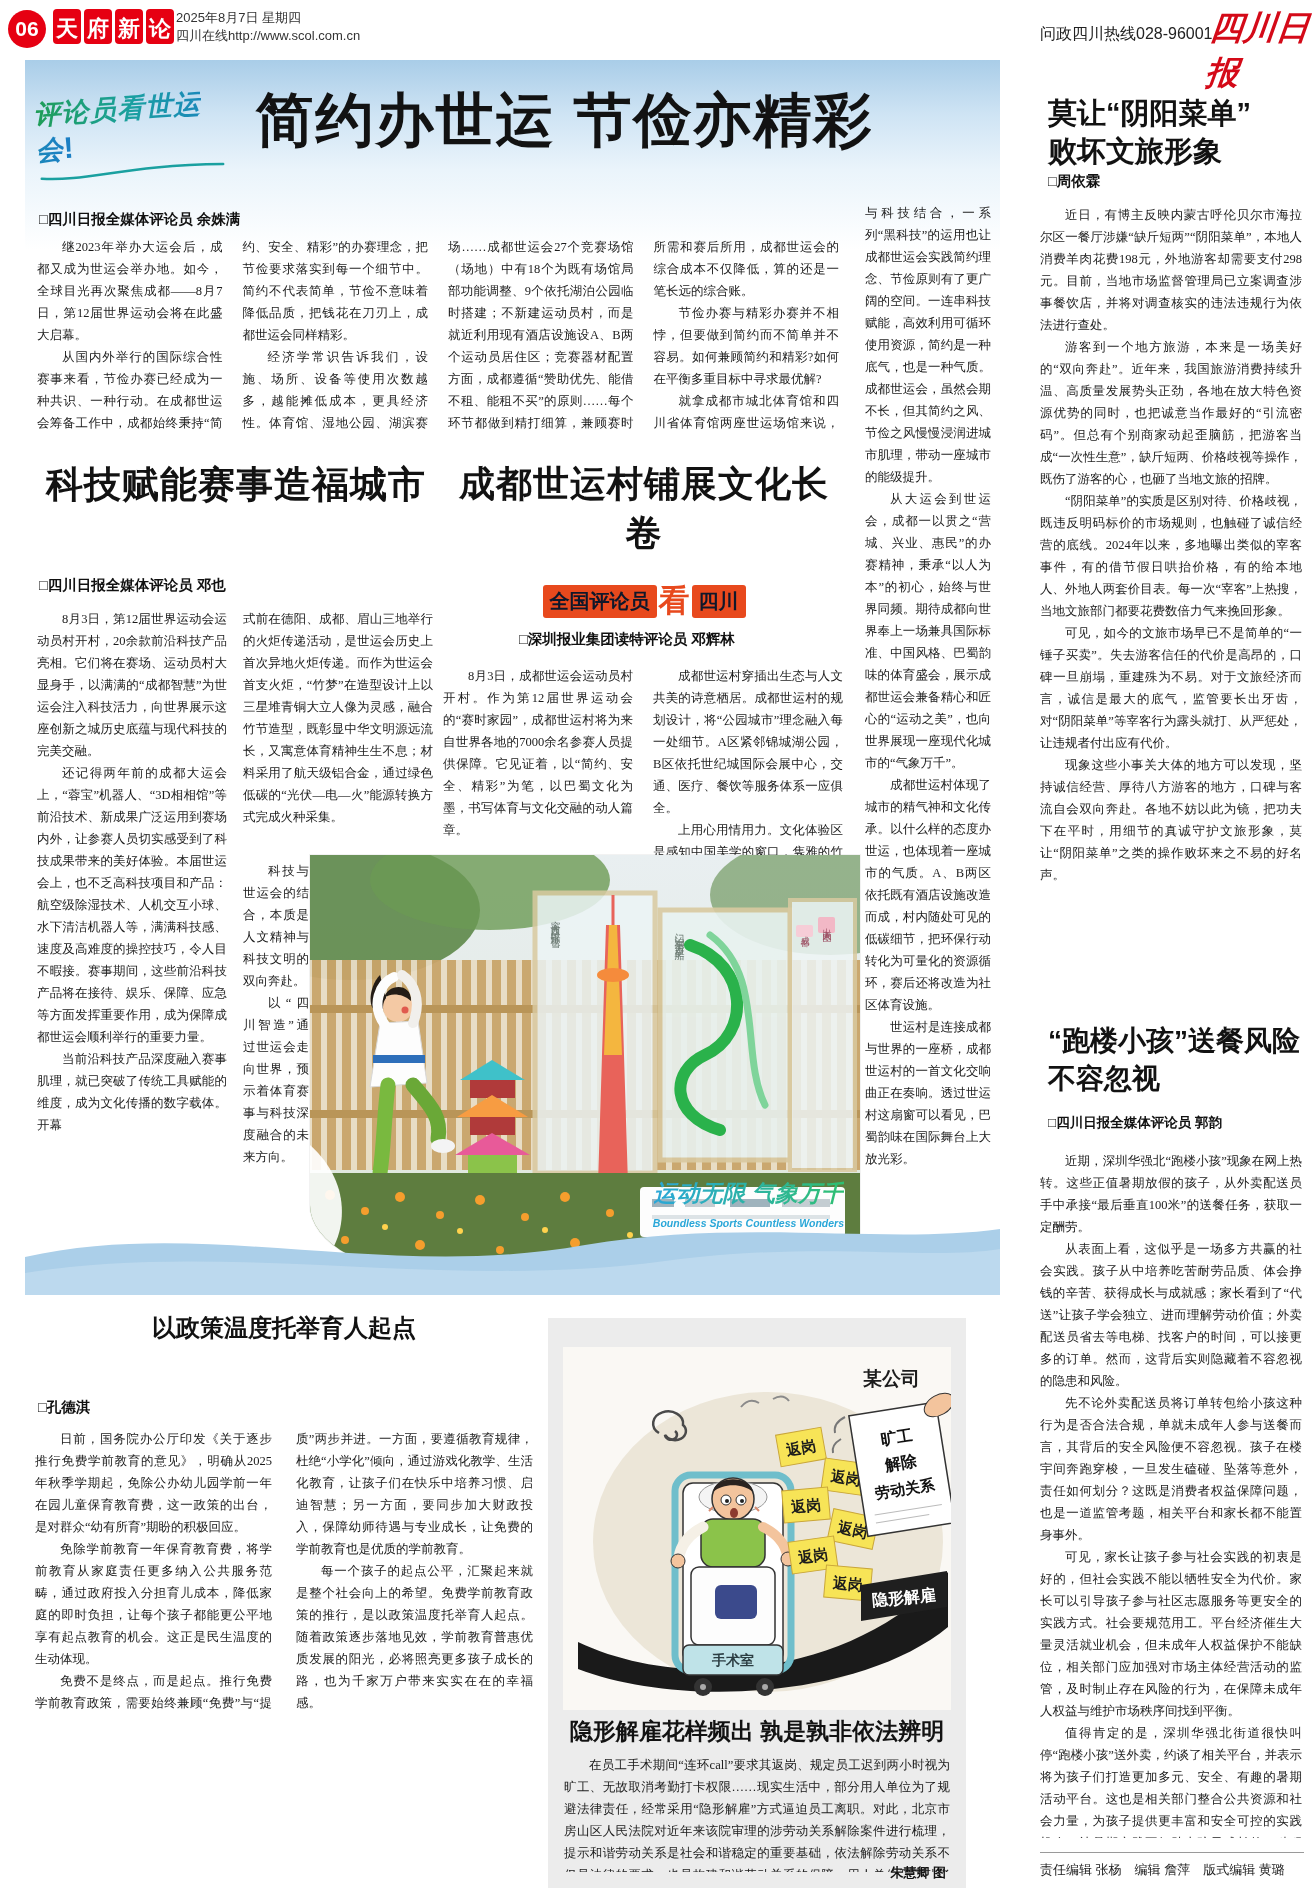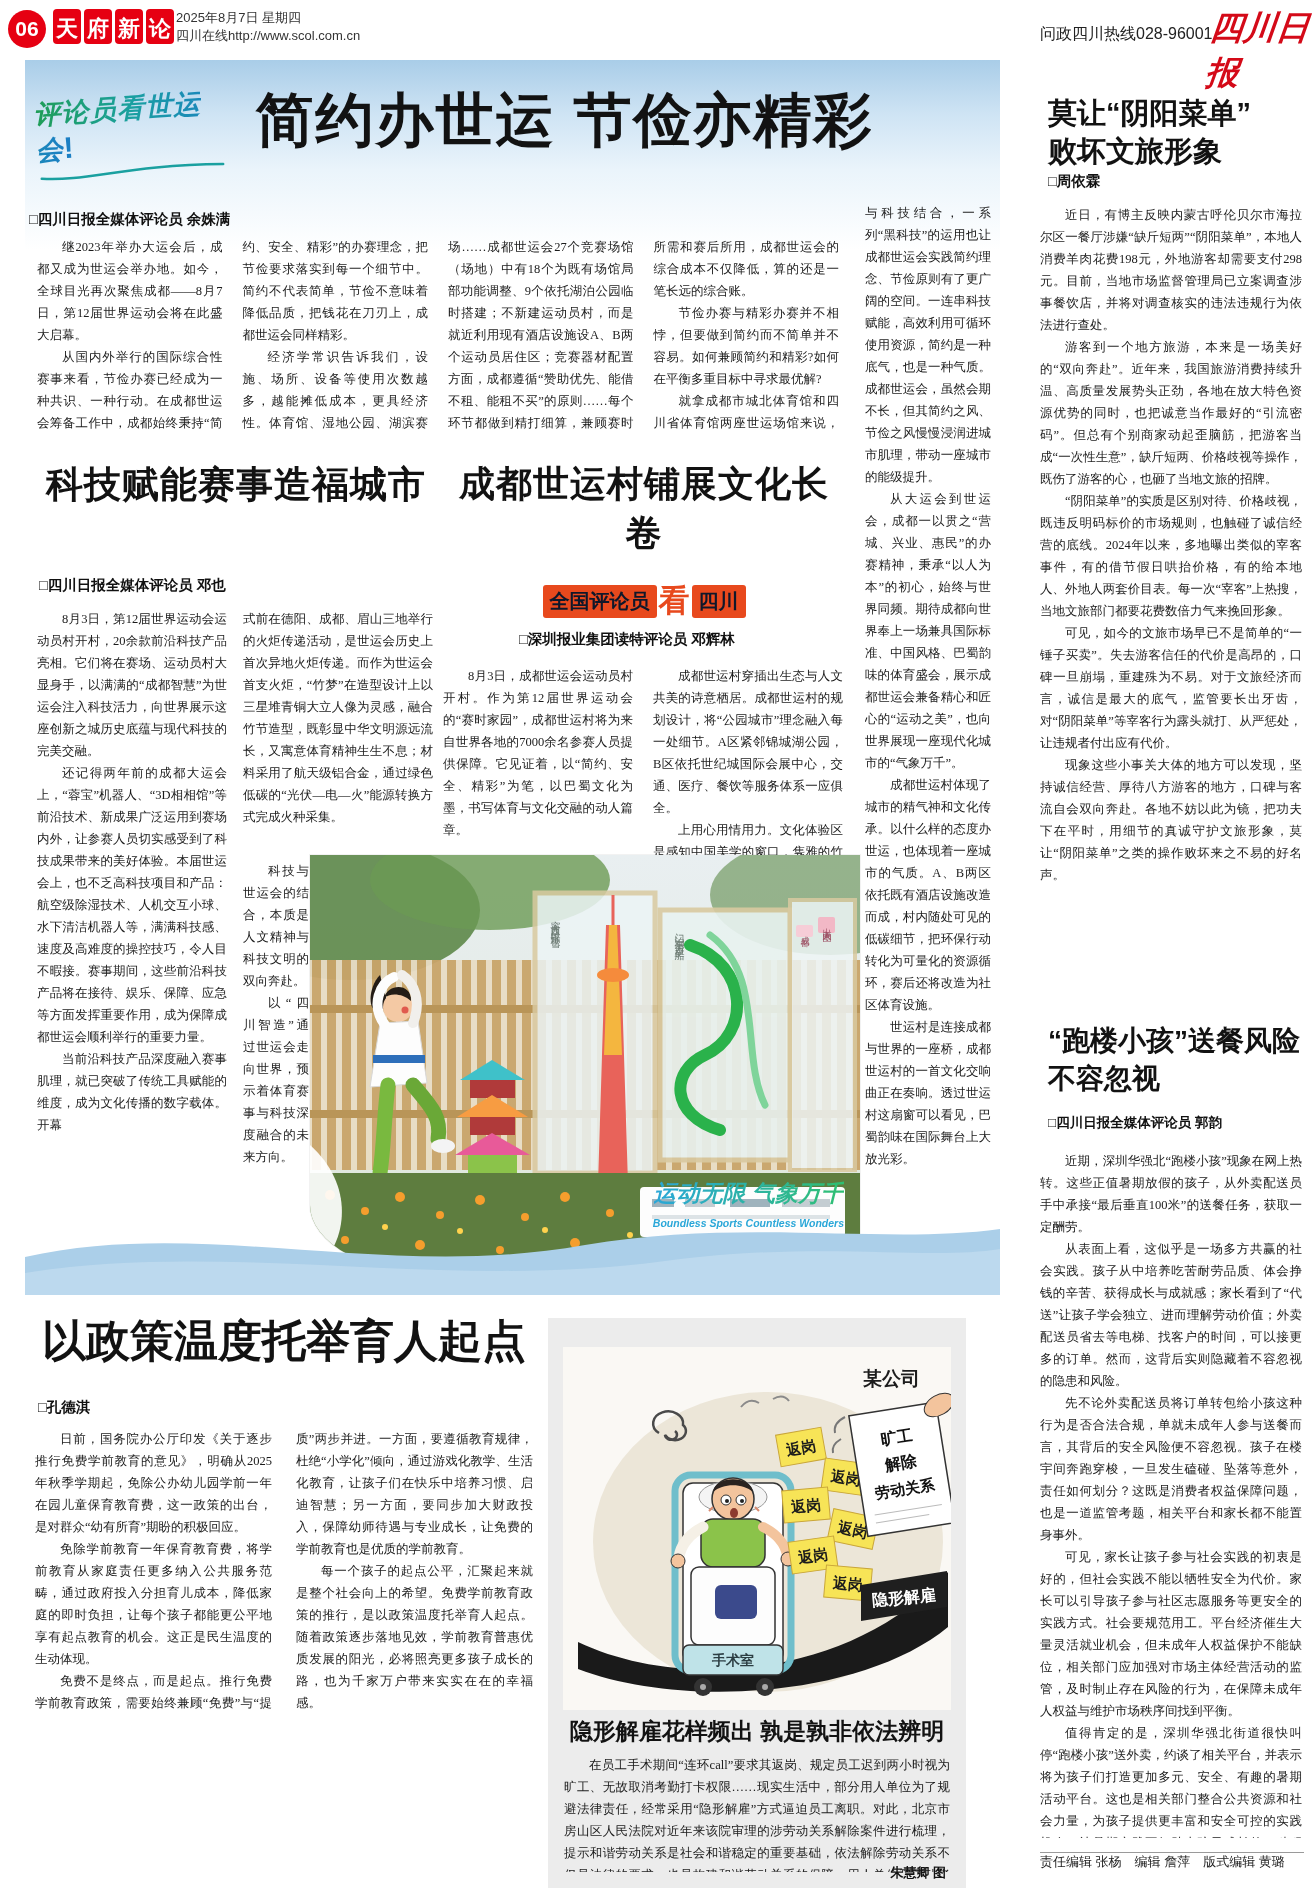--- a/index.html
+++ b/index.html
@@ -24,21 +24,21 @@
   
   .upper{position:absolute;left:25px;top:60px;width:975px;height:1235px;
          background:linear-gradient(180deg,#a9cde8 0px,#cfe4f4 55px,#eaf4fb 110px,#ffffff 190px);}
   .wsg-logo{position:absolute;left:10px;top:30px;width:205px;transform:rotate(-4deg);}
   .wsg-logo .t{font-size:27px;font-weight:900;font-style:italic;letter-spacing:1px;
         background:linear-gradient(90deg,#1f9d55,#1aa0a0,#1b7fc4);-webkit-background-clip:text;
         background-clip:text;color:transparent;}
   .wsg-logo .bang{color:#1b7fc4;font-size:30px;font-weight:900;}
   .main-headline{position:absolute;left:212px;top:22px;width:655px;text-align:center;
         font-size:58px;font-weight:900;letter-spacing:2px;color:#121212;}
-  .byline1{position:absolute;left:4px;top:150px;}
+  .byline1{position:absolute;left:14px;top:150px;}
   .art1{position:absolute;left:12px;top:176px;width:802px;height:212px;column-count:4;column-gap:20px;}
   .col5{position:absolute;left:840px;top:142px;width:126px;height:1008px;}
   .subhead{position:absolute;top:400px;font-size:37px;font-weight:900;color:#121212;text-align:center;letter-spacing:1px;}
   .subhead.l{left:8px;width:406px;}
   .subhead.r{left:418px;width:402px;font-size:36px;}
   .bylineL{position:absolute;left:14px;top:516px;}
   .techA{position:absolute;left:12px;top:548px;width:190px;height:602px;}
   .techB{position:absolute;left:218px;top:548px;width:190px;height:247px;}
   .techC{position:absolute;left:218px;top:800px;width:66px;height:330px;}
   .badge{position:absolute;left:418px;top:520px;width:402px;text-align:center;}
@@ -58,24 +58,24 @@
   .photo-title{position:absolute;right:16px;bottom:66px;font-size:23px;font-weight:900;font-style:italic;
           background:linear-gradient(90deg,#2aa7d8,#2fbf71);-webkit-background-clip:text;background-clip:text;color:transparent;}
   .photo-sub{position:absolute;right:16px;bottom:46px;font-size:10.5px;font-weight:bold;color:#2aa7d8;font-style:italic;}
   .wave{position:absolute;left:0;bottom:0;width:975px;height:80px;}
   
   .sb-head{position:absolute;left:1048px;width:256px;font-size:29px;font-weight:900;line-height:38px;color:#121212;}
   .sb1-body{position:absolute;left:1040px;top:204px;width:262px;height:796px;}
   .sb2-body{position:absolute;left:1040px;top:1150px;width:262px;height:688px;}
   .sb-byline{position:absolute;left:1048px;}
   .footer-credits{position:absolute;left:1040px;top:1852px;width:264px;border-top:1px solid #9a9a9a;
-          font-size:13px;color:#222;}
+          padding-top:8px;font-size:13px;color:#222;}
   
   .pol-head{position:absolute;left:35px;top:1312px;width:498px;text-align:center;
-            font-size:44px;font-weight:900;color:#121212;}
+            font-size:24px;font-weight:900;color:#121212;}
   .pol-byline{position:absolute;left:38px;top:1398px;}
   .pol-body{position:absolute;left:35px;top:1428px;width:498px;height:460px;column-count:2;column-gap:24px;}
   
   .cartoon-box{position:absolute;left:548px;top:1318px;width:418px;height:570px;background:#ececec;}
   .cartoon-canvas{position:absolute;left:15px;top:29px;width:360px;height:363px;background:#faf8f4;}
   .cap-title{position:absolute;left:10px;top:398px;width:398px;text-align:center;
              font-size:23px;font-weight:900;color:#121212;}
   .cap-body{position:absolute;left:16px;top:436px;width:386px;height:118px;}
   .cap-credit{position:absolute;right:20px;top:546px;font-weight:bold;font-size:13px;color:#111;}
   svg text{font-family:"Liberation Sans",sans-serif;}

